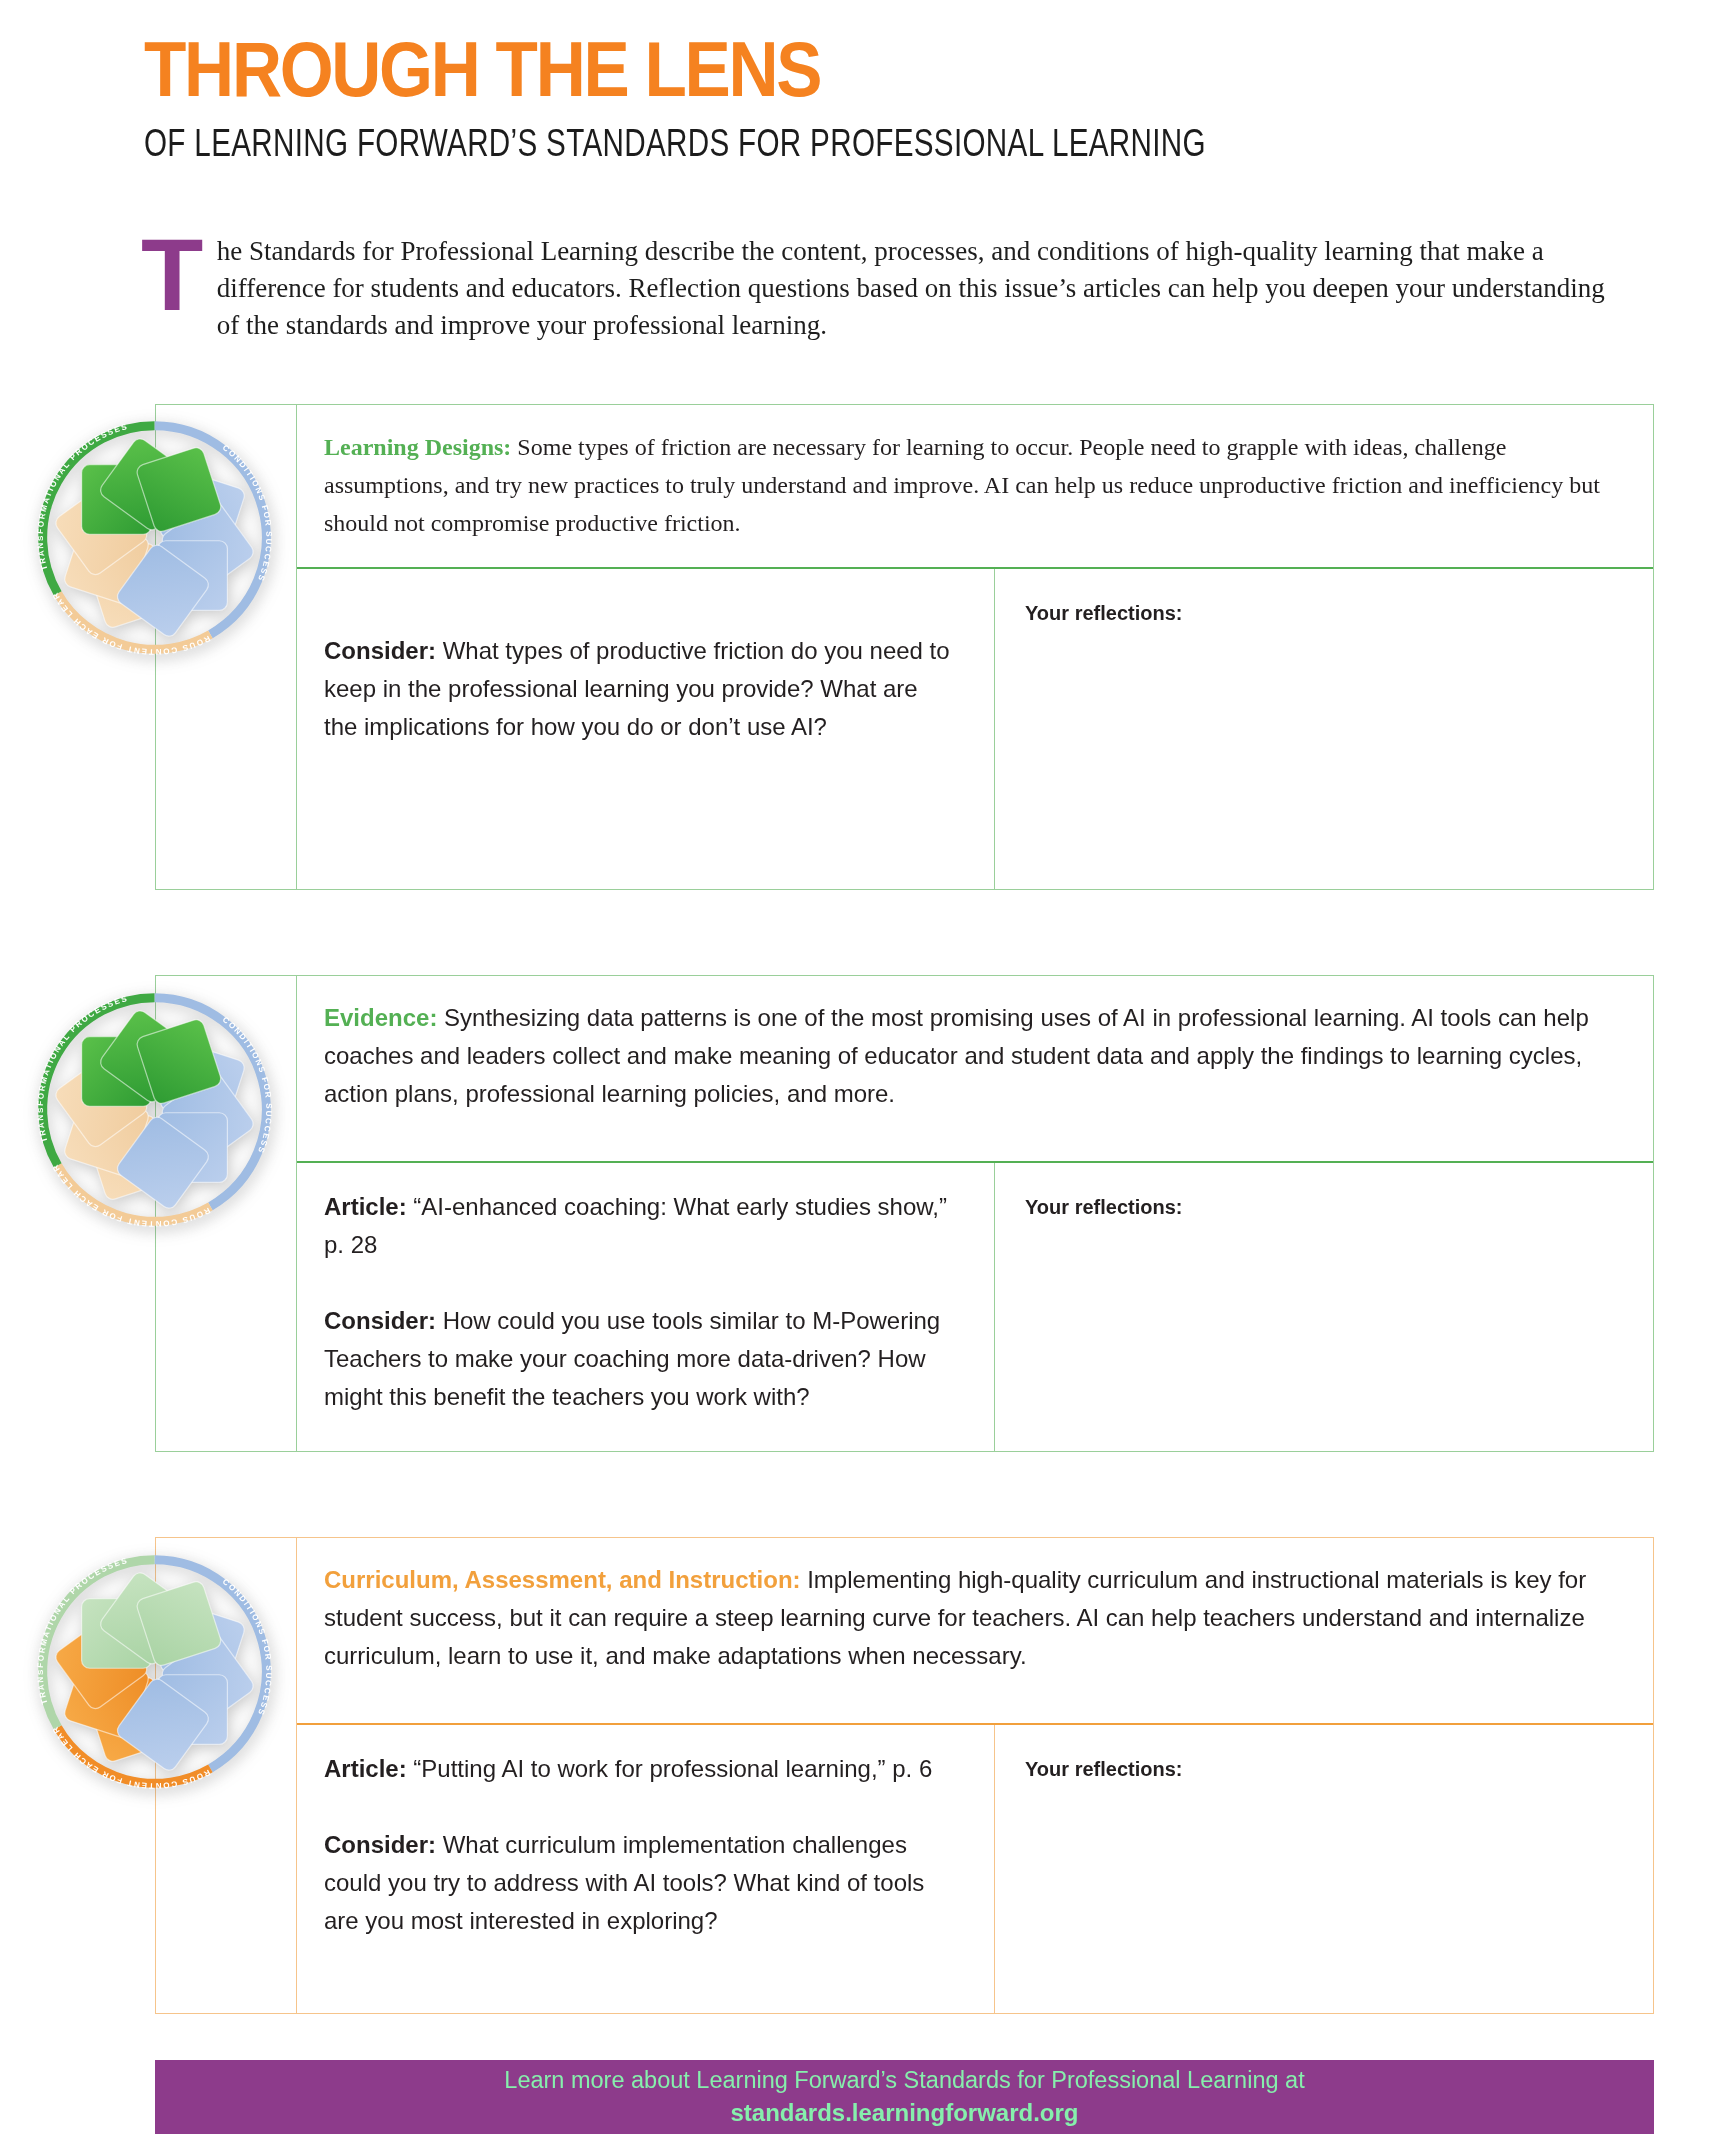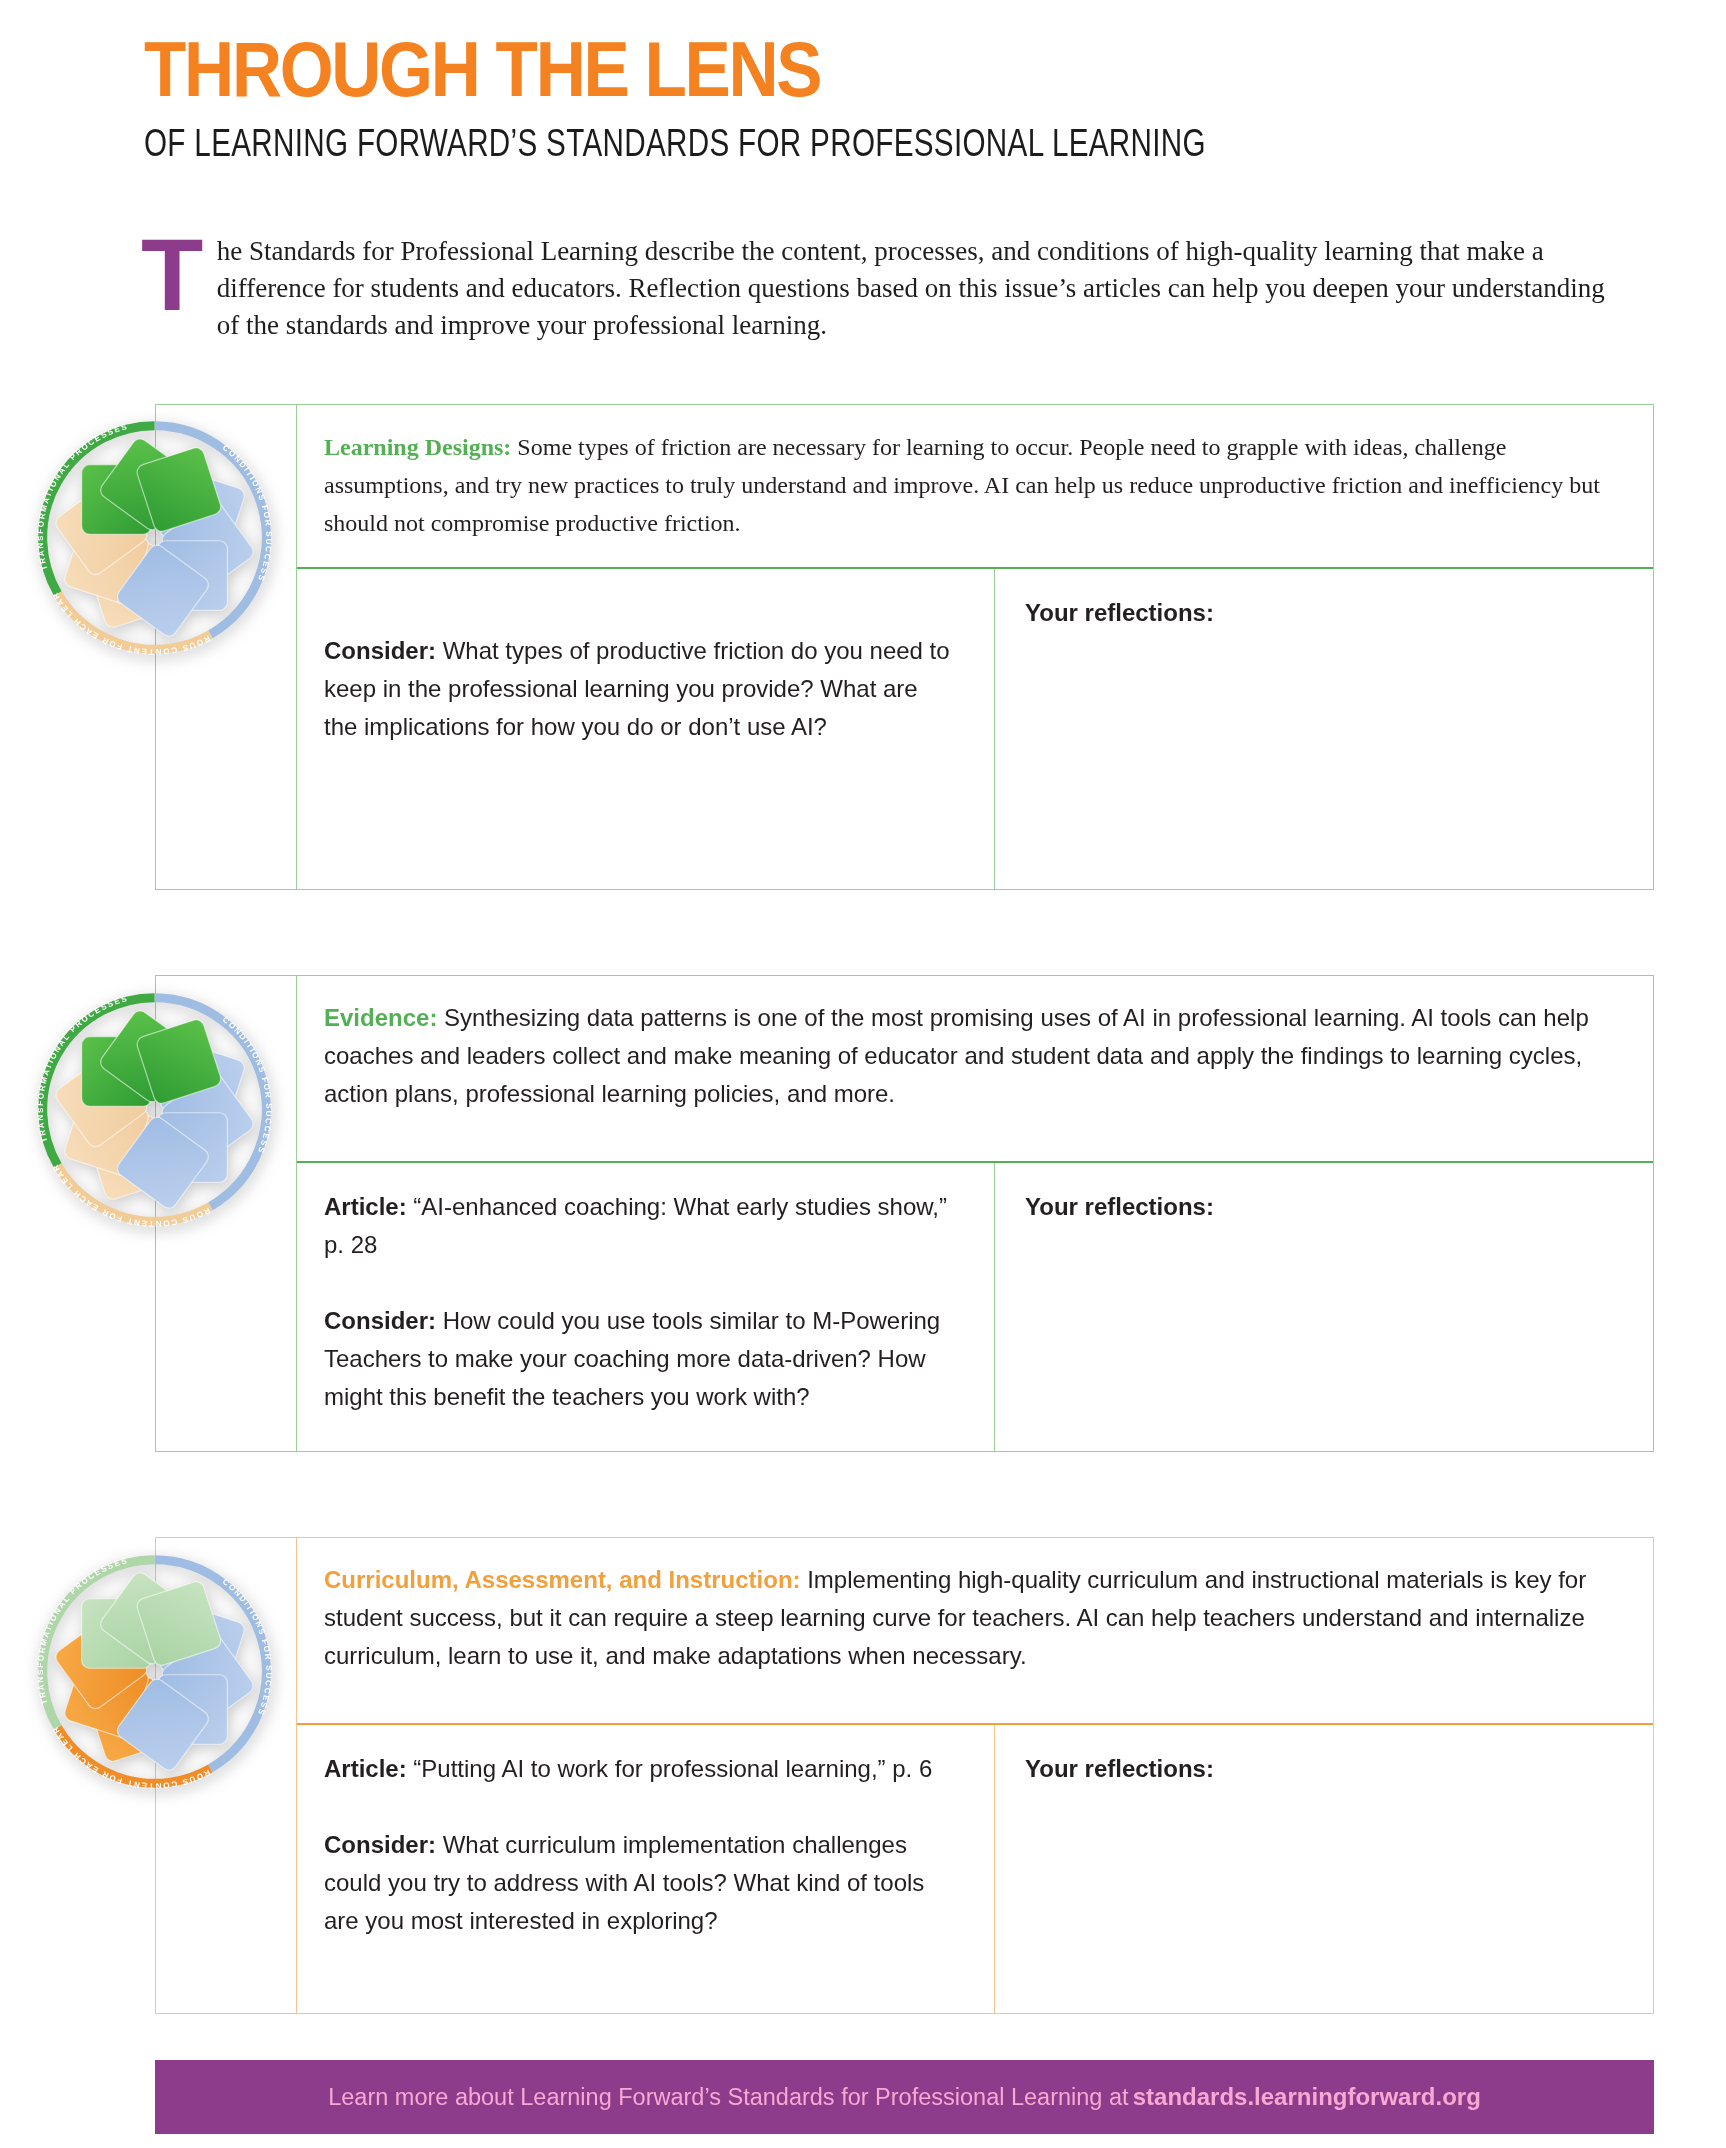--- a/index.html
+++ b/index.html
@@ -30,21 +30,21 @@
   .box{display:grid;grid-template-columns:141px 1fr;border:0.8px solid var(--border);
        box-sizing:border-box;background:#fff;position:relative;z-index:1;}
   .spacer{grid-column:1;grid-row:1/3;border-right:0.8px solid var(--border);}
   .bhead{grid-column:2;grid-row:1;box-sizing:border-box;padding:22.7px 35px 0 27px;
          font-size:24px;line-height:38px;border-bottom:2.5px solid var(--accent);}
   .brow{grid-column:2;grid-row:2;display:grid;grid-template-columns:698px 1fr;box-sizing:border-box;}
   .sec1 .bhead{height:164px;font-family:Liberation Serif, serif;} .sec1 .brow{height:320px;}
   .sec2 .bhead,.sec3 .bhead{height:187px;} .sec2 .brow,.sec3 .brow{height:288px;}
   .leftcol{box-sizing:border-box;border-right:0.8px solid var(--border);
            padding:25px 39px 0 27px;font-size:24px;line-height:38px;}
-  .rightcol{box-sizing:border-box;padding:25px 17px 0 30px;font-size:24px;line-height:38px;}
+  .rightcol{box-sizing:border-box;padding:25px 17px 0 30px;font-size:20px;line-height:38px;}
   .lbl{font-weight:bold;}
   .standard-name{font-weight:bold;color:var(--accent);}
   .consider-block{margin-top:38px;}
 
   
   .pinwheel{position:absolute;left:-122px;width:243px;height:243px;z-index:2;
             filter:drop-shadow(2.5px 4.2px 7.6px rgba(80,80,80,.32));}
   .sec1 .pinwheel{top:11.7px;} .sec2 .pinwheel{top:13.4px;} .sec3 .pinwheel{top:13.4px;}
   .pinwheel rect{stroke:rgba(255,255,255,.55);stroke-width:1.5;}
   .theme-green .pet-left{fill:url(#gGreenV);}
@@ -58,21 +58,21 @@
   .theme-green .ring-right{stroke:#9FBCE3;}
   .theme-green .ring-bottom{stroke:#F3CB97;}
   .theme-orange .ring-left{stroke:#AFD6A9;}
   .theme-orange .ring-right{stroke:#9FBCE3;}
   .theme-orange .ring-bottom{stroke:#F18D28;}
   .ringtext{fill:#ffffff;font-family:"Liberation Sans",sans-serif;font-size:10px;
             font-weight:bold;letter-spacing:2px;}
 
   
   .footer{position:absolute;left:155px;top:2060px;width:1499px;height:74px;
-          background:var(--purple,#8D3B8B);color:#f9a8d4;display:flex;flex-direction:row;
+          background:var(--purple,#8D3B8B);color:#86efac;display:flex;flex-direction:column;
           align-items:center;justify-content:center;gap:4.2px;}
   .footer .f1{font-size:23.5px;}
   .footer .f2{font-size:24px;font-weight:bold;}
 </style>
 </head>
 <body>
 
 <svg width="0" height="0" style="position:absolute" aria-hidden="true">
   <defs>
     <linearGradient id="gGreenV" x1="0" y1="0" x2="1" y2="1">

